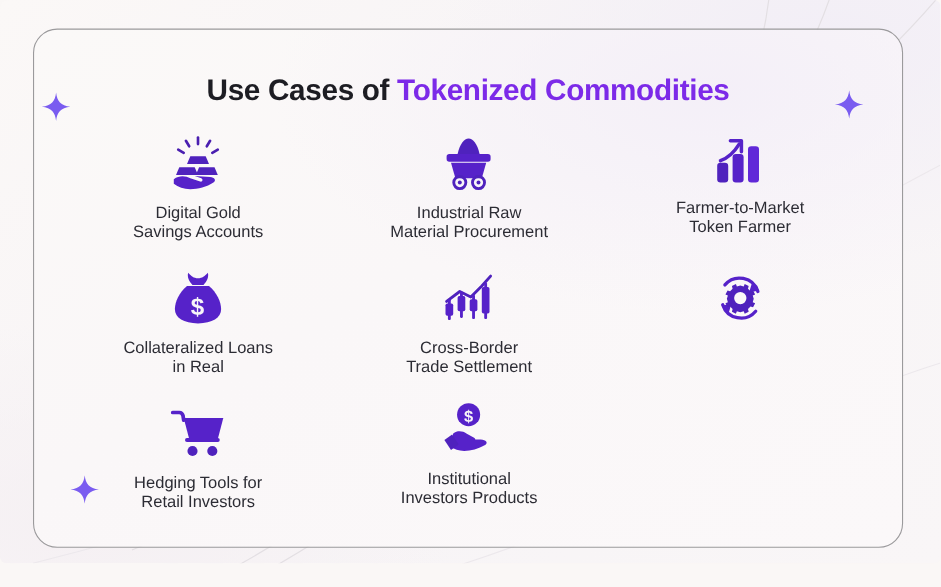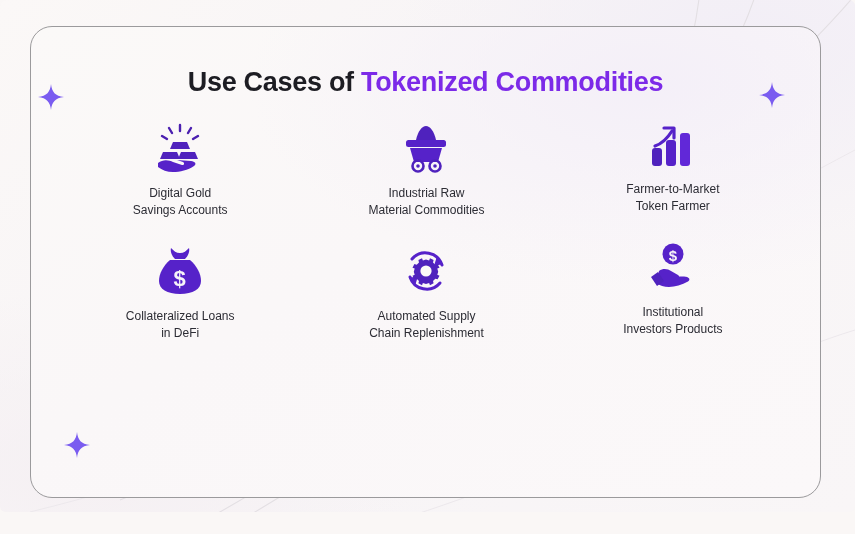--- a/index.html
+++ b/index.html
@@ -78,21 +78,21 @@
   .cell.up { margin-top: -4px; }
   .icon-wrap {
     height: 58px;
     display: flex;
     align-items: center;
     justify-content: center;
   }
   .cell-label {
     margin-top: 8px;
     text-align: center;
-    font-size: 12px;
+    font-size: 15px;
     line-height: 17px;
     color: #2c2c34;
     white-space: pre-line;
   }
   .sparkle {
     position: absolute;
     pointer-events: none;
   }
 </style>
 </head>
@@ -146,21 +146,21 @@
             <path d="M14 17c2-9 6-14 10-14s8 5 10 14z" fill="#4f22bd"></path>
             <rect x="4" y="17" width="40" height="7" rx="2.5" fill="#5622c9"></rect>
             <path d="M8 25h32l-4 14H12z" fill="#5622c9"></path>
             <circle cx="16" cy="43" r="5.5" fill="none" stroke="#4f22bd" stroke-width="2.6"></circle>
             <circle cx="16" cy="43" r="1.8" fill="#4f22bd"></circle>
             <circle cx="33" cy="43" r="5.5" fill="none" stroke="#4f22bd" stroke-width="2.6"></circle>
             <circle cx="33" cy="43" r="1.8" fill="#4f22bd"></circle>
           </svg>
         </div>
         <div class="cell-label">Industrial Raw
-Material Commodities</div>
+Material Procurement</div>
       </div>
 
       <div class="cell up">
         <div class="icon-wrap">
           <svg width="46" height="48" viewBox="0 0 46 48" xmlns="http://www.w3.org/2000/svg">
             <path d="M5 26c6-2 12-7 17-15" fill="none" stroke="#5622c9" stroke-width="3.2" stroke-linecap="round"></path>
             <path d="M14 8h10v10" fill="none" stroke="#5622c9" stroke-width="3.2" stroke-linecap="round" stroke-linejoin="round"></path>
             <rect x="2" y="28" width="10" height="18" rx="3" fill="#4f22bd"></rect>
             <rect x="16" y="20" width="10" height="26" rx="3" fill="#5622c9"></rect>
             <rect x="30" y="13" width="10" height="33" rx="3" fill="#6128d8"></rect>
@@ -172,42 +172,72 @@
 
       <div class="cell">
         <div class="icon-wrap">
           <svg width="46" height="50" viewBox="0 0 46 50" xmlns="http://www.w3.org/2000/svg">
             <path d="M14 2c3 3 5 5 9 5s6-2 9-5c1 4-1 8-4 11h-10C15 10 13 6 14 2z" fill="#5622c9"></path>
             <path d="M13 14h20c7 6 11 14 11 21 0 8-8 13-21 13S2 43 2 35c0-7 4-15 11-21z" fill="#5622c9"></path>
             <text x="22.5" y="40" text-anchor="middle" font-family="Liberation Sans, sans-serif" font-size="22" font-weight="700" fill="#f7f4f8">$</text>
           </svg>
         </div>
         <div class="cell-label">Collateralized Loans
-in DeFi</div>
-      </div>
-
+in Real</div>
+      </div>
+
+      <div class="cell">
+        <div class="icon-wrap">
+          <svg width="48" height="46" viewBox="0 0 48 46" xmlns="http://www.w3.org/2000/svg">
+            <polyline points="4,26 16,17 26,22 36,12 44,3" fill="none" stroke="#4f22bd" stroke-width="2.6" stroke-linecap="round" stroke-linejoin="round"></polyline>
+            <g fill="#5622c9">
+              <rect x="3" y="28" width="7" height="11" rx="1.6"></rect>
+              <rect x="5.2" y="24" width="2.6" height="19" rx="1"></rect>
+              <rect x="14" y="21" width="7" height="14" rx="1.6"></rect>
+              <rect x="16.2" y="17" width="2.6" height="24" rx="1"></rect>
+              <rect x="25" y="24" width="7" height="11" rx="1.6"></rect>
+              <rect x="27.2" y="20" width="2.6" height="22" rx="1"></rect>
+              <rect x="36" y="13" width="7" height="24" rx="1.6"></rect>
+              <rect x="38.2" y="9" width="2.6" height="33" rx="1"></rect>
+            </g>
+          </svg>
+        </div>
+        <div class="cell-label">Cross-Border
+Trade Settlement</div>
+      </div>
 
 
       <div class="cell">
         <div class="icon-wrap">
           <svg width="50" height="50" viewBox="0 0 50 50" xmlns="http://www.w3.org/2000/svg">
             <g fill="none" stroke="#5622c9" stroke-width="3" stroke-linecap="round">
               <path d="M41 19a17.5 17.5 0 0 0-30-6"></path>
               <path d="M9 31a17.5 17.5 0 0 0 30 6"></path>
             </g>
             <path d="M36 10l6 8-9 2z" fill="#5622c9"></path>
             <path d="M14 40l-6-8 9-2z" fill="#5622c9"></path>
             <path d="M25 13.5l3.1.9.9-2.2 3.6 1.9-.6 2.3 2.3 2.3 2.3-.6 1.9 3.6-2.2.9.9 3.1-.9 3.1 2.2.9-1.9 3.6-2.3-.6-2.3 2.3.6 2.3-3.6 1.9-.9-2.2-3.1.9-3.1-.9-.9 2.2-3.6-1.9.6-2.3-2.3-2.3-2.3.6-1.9-3.6 2.2-.9-.9-3.1.9-3.1-2.2-.9 1.9-3.6 2.3.6 2.3-2.3-.6-2.3 3.6-1.9.9 2.2z" fill="#4f22bd"></path>
             <circle cx="25" cy="25" r="5.6" fill="#fbf9f8"></circle>
           </svg>
         </div>
-        <div class="cell-label">Automated Supply
-Chain Replenishment</div>
-      </div>
-
+      </div>
+
+      <div class="cell">
+        <div class="icon-wrap">
+          <svg width="50" height="46" viewBox="0 0 50 46" xmlns="http://www.w3.org/2000/svg">
+            <path d="M2 4h6c2 0 3 1.3 3.4 3L12 11" fill="none" stroke="#5622c9" stroke-width="3.4" stroke-linecap="round"></path>
+            <path d="M12 9h36l-5 19H17z" fill="#5622c9"></path>
+            <path d="M15 29h28" stroke="#5622c9" stroke-width="3.6" stroke-linecap="round"></path>
+            <circle cx="20" cy="39" r="4.6" fill="#4f22bd"></circle>
+            <circle cx="38" cy="39" r="4.6" fill="#4f22bd"></circle>
+          </svg>
+        </div>
+        <div class="cell-label">Hedging Tools for
+Retail Investors</div>
+      </div>
 
       <div class="cell up">
         <div class="icon-wrap">
           <svg width="50" height="48" viewBox="0 0 50 48" xmlns="http://www.w3.org/2000/svg">
             <circle cx="25" cy="11" r="10.5" fill="#5622c9"></circle>
             <text x="25" y="18" text-anchor="middle" font-family="Liberation Sans, sans-serif" font-size="15" font-weight="700" fill="#f7f4f8">$</text>
             <path d="M11 28c4-3 9-2 12 0l7 4c2 1.2 1 3.6-1 3l-7-2 14 .6c5 .2 7 3 4 5-6 3.6-13 5.4-19 5.4-5 0-9-1.6-13-4z" fill="#5622c9"></path>
             <path d="M3 34l7-5 6 9-7 5z" fill="#4f22bd"></path>
           </svg>
         </div>

